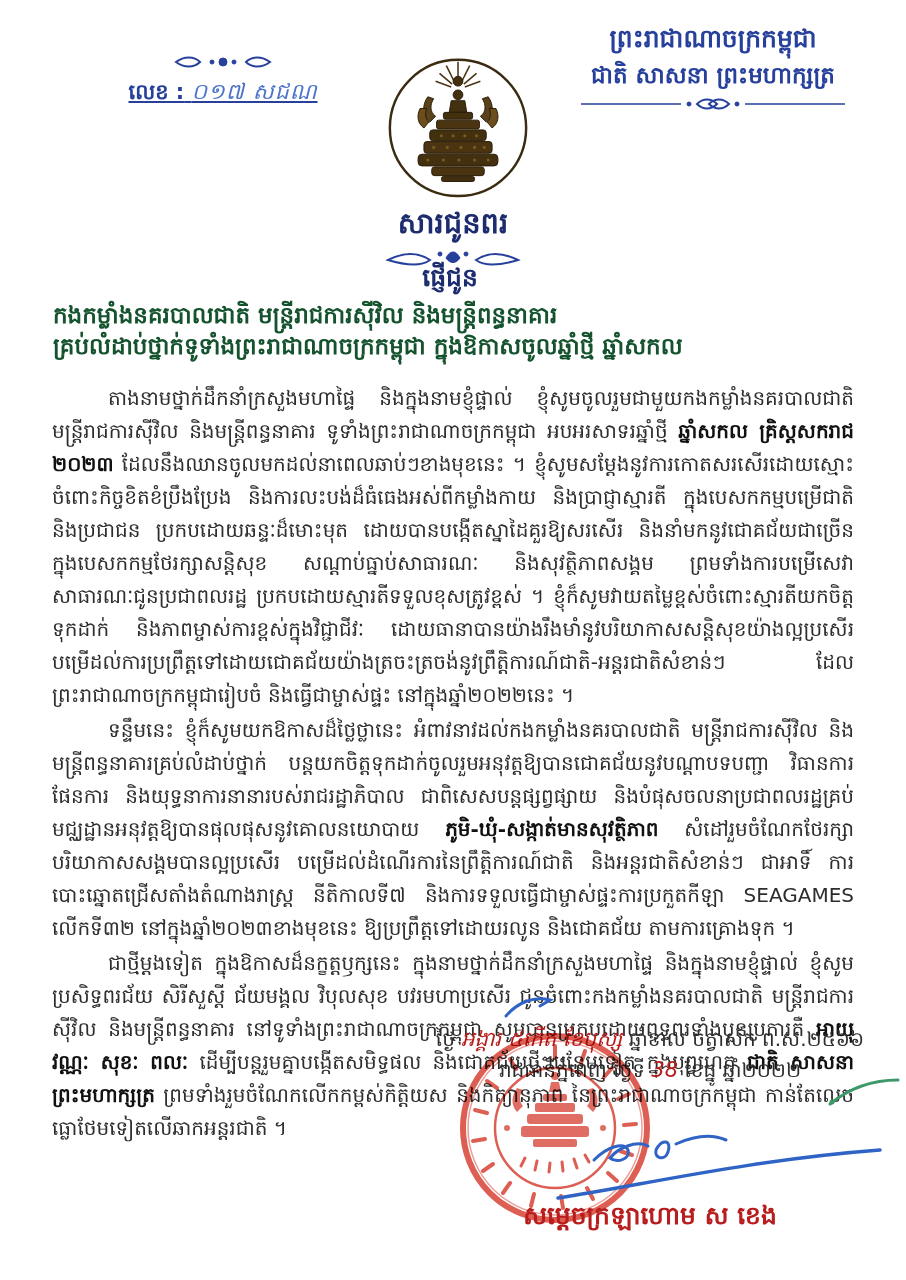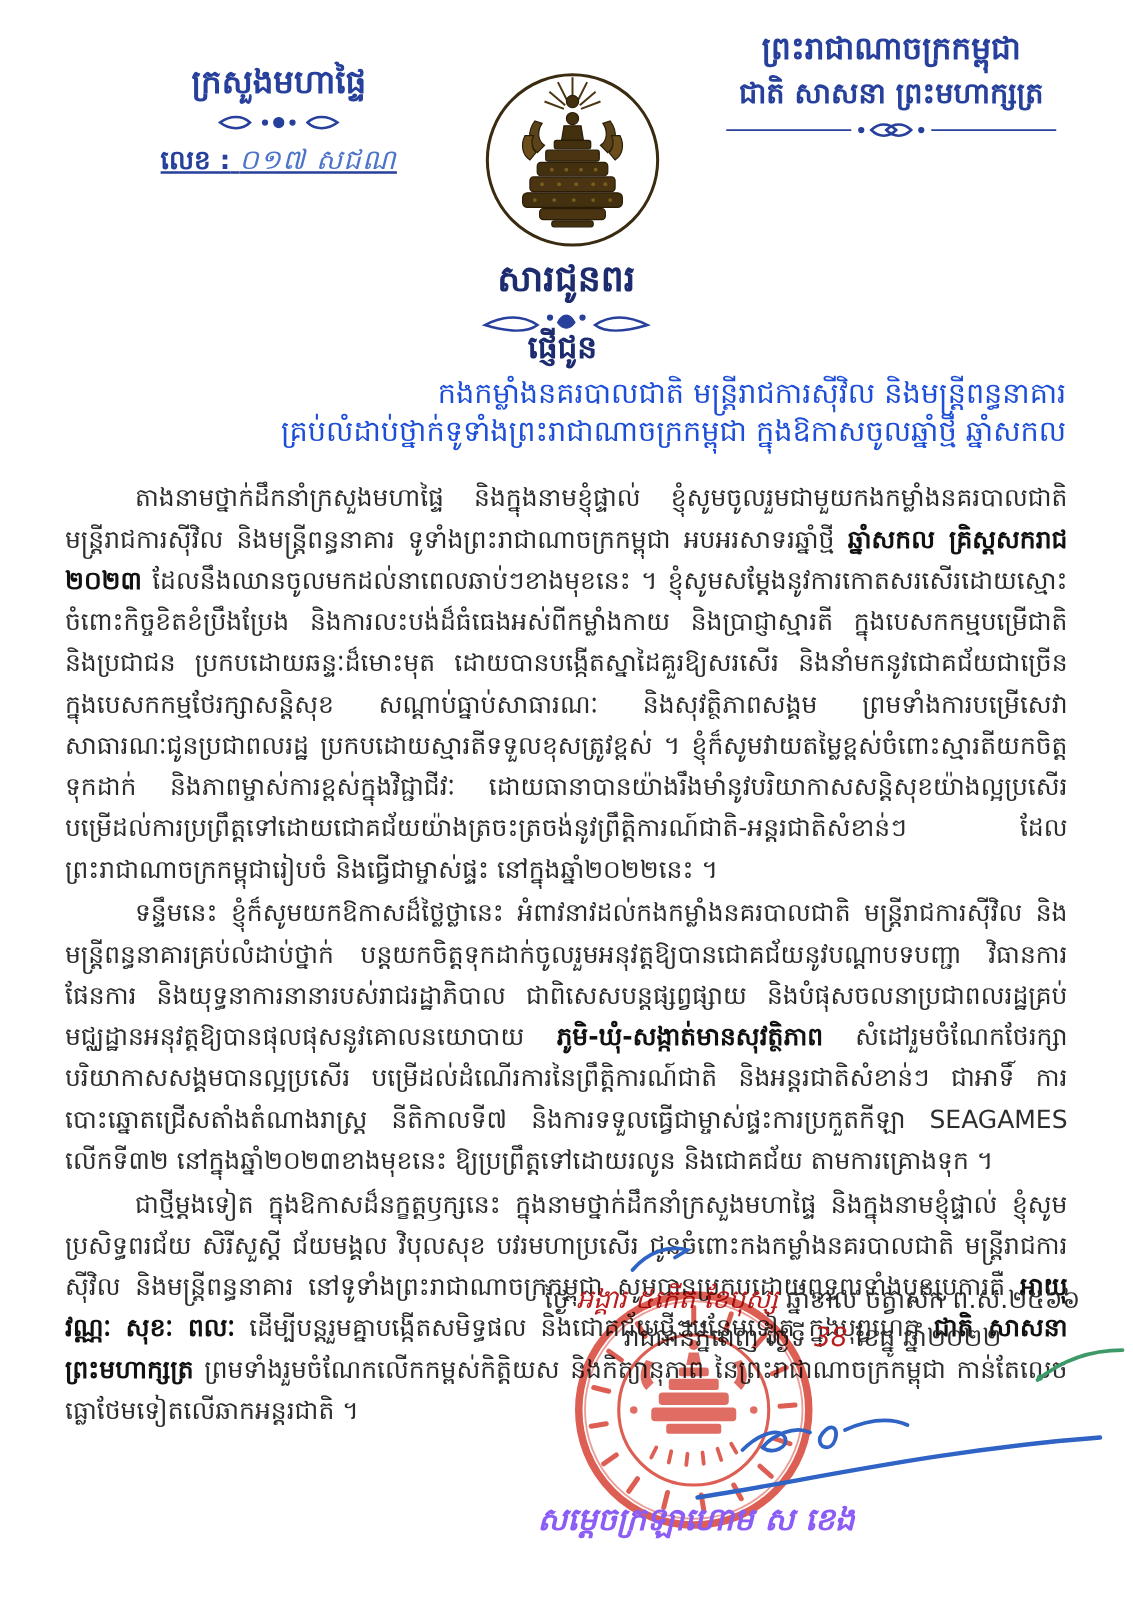--- a/index.html
+++ b/index.html
@@ -18,41 +18,40 @@
   .hdr-right{left:548px;top:20px;width:330px;text-align:center;color:#27409c;}
   .hdr-right .l1{font-size:25px;font-weight:bold;line-height:38px;}
   .hdr-right .l2{font-size:23px;font-weight:bold;line-height:34px;}
   .hdr-right .orn{margin-top:4px;}
   
   .emblem{left:385px;top:52px;width:146px;height:148px;}
   
   .doc-type{left:0;top:205px;width:906px;text-align:center;color:#1c2c6e;font-size:29px;font-weight:bold;}
   .flourish{left:378px;top:246px;}
   .send-to{left:0;top:262px;width:900px;text-align:center;color:#1c2c6e;font-size:25px;font-weight:bold;}
-  .title-block{left:53px;top:300px;width:800px;text-align:right;color:#1d4ed8;font-weight:normal;font-size:23px;line-height:31px;}
+  .title-block{left:53px;top:300px;width:800px;text-align:left;color:#14532d;font-weight:bold;font-size:23px;line-height:31px;}
   
   .body-text{left:52px;top:382px;width:802px;font-size:20px;line-height:33px;text-align:justify;color:#2d2d2d;}
   .body-text p{margin:0 0 2px 0;text-indent:56px;}
   .body-text .b{font-weight:bold;color:#111;}
   
   .closing{left:400px;top:1024px;width:500px;text-align:center;color:#2d2d2d;font-size:20px;line-height:31px;}
   .closing .hw{color:#b91c1c;font-style:italic;font-size:21px;}
   .signer-title{color:#1c2f7a;font-weight:bold;font-size:22px;margin-top:3px;}
-  .signer-name{left:430px;top:1200px;width:440px;color:#8b5cf6;font-weight:bold;font-size:25px;font-style:italic;}
+  .signer-name{left:430px;top:1200px;width:440px;text-align:center;color:#b91c1c;font-weight:bold;font-size:25px;}
   
   .seal{left:455px;top:1028px;width:200px;height:200px;mix-blend-mode:multiply;opacity:.92;}
   .signature{left:498px;top:1098px;width:400px;height:120px;}
   .green-mark{left:818px;top:1072px;width:86px;height:40px;}
   .para-mark{left:500px;top:992px;width:56px;height:30px;}
 </style>
 </head>
 <body>
 
 <div class="abs hdr-left">
-  <div class="l2">ក្រសួងមហាផ្ទៃ</div>
   <div class="orn">
     <svg width="110" height="16" viewBox="0 0 110 16">
       <g stroke="#27409c" fill="#27409c">
         <path d="M8 8 C16 2 26 2 32 8 C26 14 16 14 8 8 Z" fill="none" stroke-width="2"></path>
         <circle cx="55" cy="8" r="4"></circle>
         <circle cx="44" cy="8" r="2"></circle>
         <circle cx="66" cy="8" r="2"></circle>
         <path d="M78 8 C84 2 94 2 102 8 C94 14 84 14 78 8 Z" fill="none" stroke-width="2"></path>
       </g>
     </svg>

